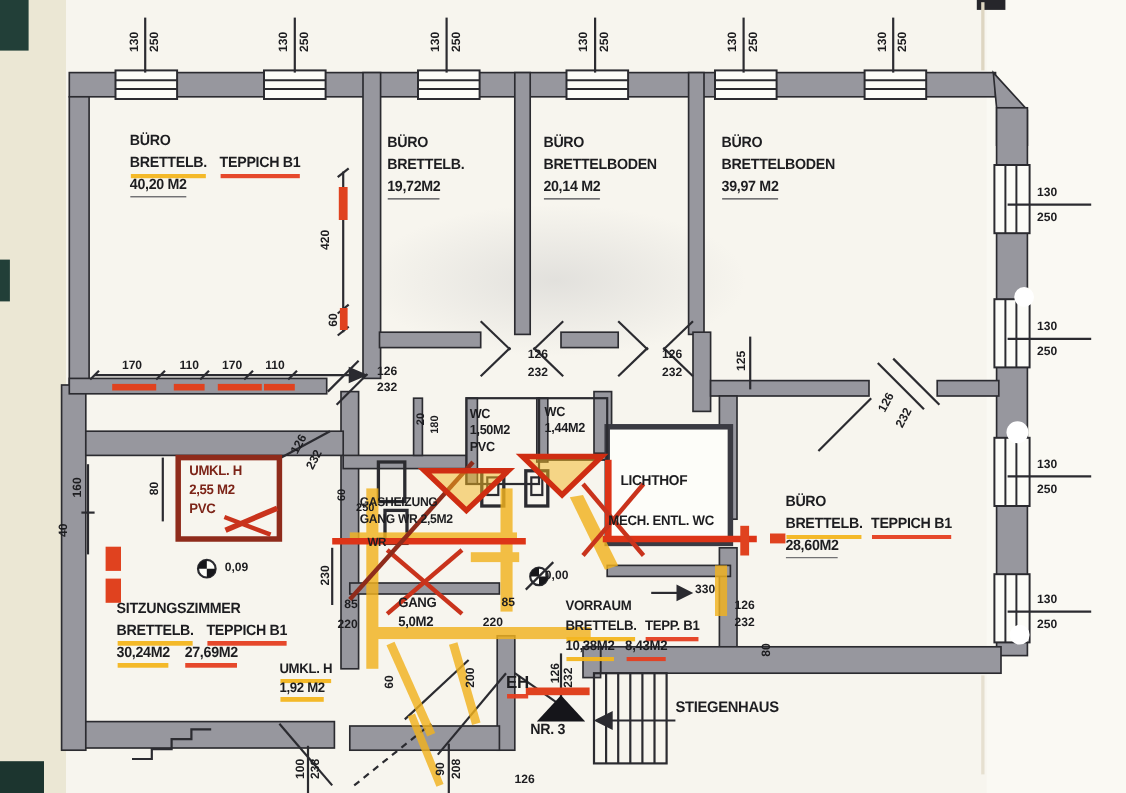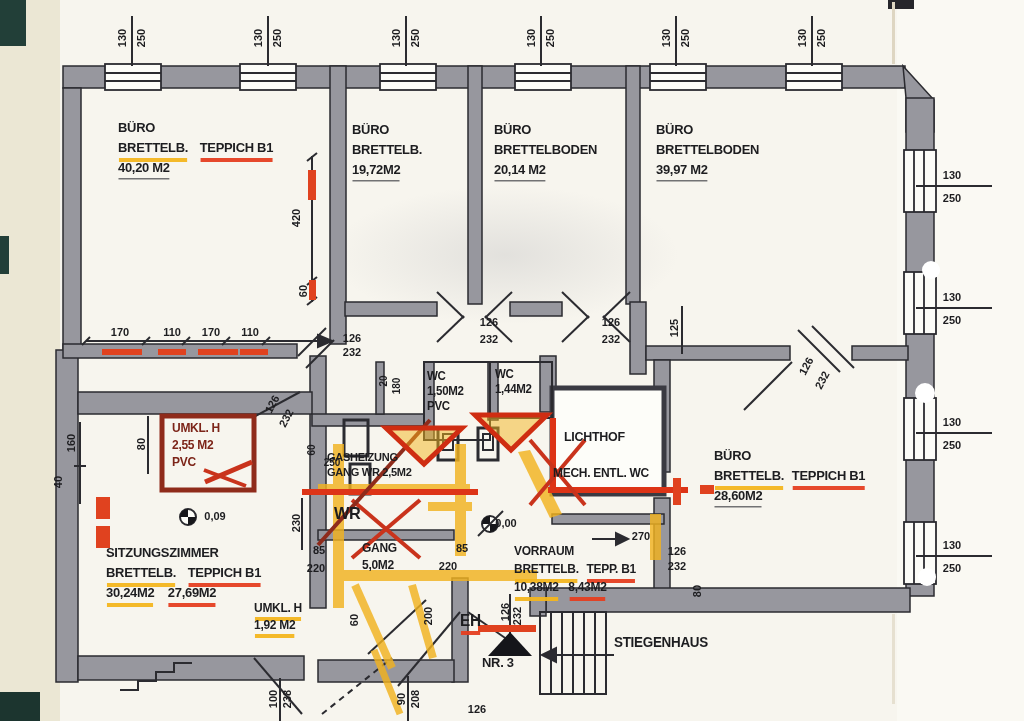--- a/index.html
+++ b/index.html
@@ -283,21 +283,21 @@
     </div>
     <div class="room-label" style="left: 172px; top: 420px; font-size: 12.5px; line-height: 16px; color: rgb(124, 36, 24);">
       <div class="rline"><span>UMKL. H</span></div>
       <div class="rline"><span>2,55 M2</span></div>
       <div class="rline"><span>PVC</span></div>
     </div>
     <div class="room-label" style="left: 327px; top: 450px; font-size: 11.5px; line-height: 14px;">
       <div class="rline"><span>GASHEIZUNG</span></div>
       <div class="rline"><span>GANG WR 2,5M2</span></div>
     </div>
-    <div class="room-label" style="left: 334px; top: 504px; font-size: 17px; line-height: 19px;">
+    <div class="room-label" style="left: 334px; top: 484px; font-size: 11px; line-height: 19px;">
       <div class="rline"><span>WR</span></div>
     </div>
     <div class="room-label" style="left: 106px; top: 543px; font-size: 13.5px; line-height: 19px;">
       <div class="rline"><span>SITZUNGSZIMMER</span></div>
       <div class="rline"><span class="u-y">BRETTELB.</span><span class="u-r" style="margin-left: 12px;">TEPPICH B1</span></div>
       <div class="rline"><span class="u-y">30,24M2</span><span class="u-r" style="margin-left: 14px;">27,69M2</span></div>
     </div>
     <div class="room-label" style="left: 362px; top: 540px; font-size: 12.5px; line-height: 16px;">
       <div class="rline"><span>GANG</span></div>
       <div class="rline"><span>5,0M2</span></div>
@@ -362,21 +362,21 @@
     <div class="dim" style="left: 58px; top: 482px; transform: translate(-50%, -50%) rotate(-90deg);">40</div>
     <div class="dim" style="left: 311px; top: 450px; font-size: 10px; transform: translate(-50%, -50%) rotate(-90deg);">60</div>
     <div class="dim" style="left: 332px; top: 462px; font-size: 10px; transform: translate(-50%, -50%);">250</div>
     <div class="dim" style="left: 296px; top: 523px; transform: translate(-50%, -50%) rotate(-90deg);">230</div>
     <div class="dim" style="left: 383px; top: 381px; font-size: 10px; transform: translate(-50%, -50%) rotate(-90deg);">20</div>
     <div class="dim" style="left: 396px; top: 386px; font-size: 10px; transform: translate(-50%, -50%) rotate(-90deg);">180</div>
     <div class="dim" style="left: 319px; top: 550px; transform: translate(-50%, -50%);">85</div>
     <div class="dim" style="left: 316px; top: 568px; transform: translate(-50%, -50%);">220</div>
     <div class="dim" style="left: 462px; top: 548px; transform: translate(-50%, -50%);">85</div>
     <div class="dim" style="left: 448px; top: 566px; transform: translate(-50%, -50%);">220</div>
-    <div class="dim" style="left: 641px; top: 536px; transform: translate(-50%, -50%);">270</div>
+    <div class="dim" style="left: 641px; top: 536px; transform: translate(-50%, -50%);">330</div>
     <div class="dim" style="left: 677px; top: 551px; transform: translate(-50%, -50%);">126</div>
     <div class="dim" style="left: 677px; top: 566px; transform: translate(-50%, -50%);">232</div>
     <div class="dim" style="left: 697px; top: 591px; transform: translate(-50%, -50%) rotate(-90deg);">80</div>
     <div class="dim" style="left: 505px; top: 612px; transform: translate(-50%, -50%) rotate(-90deg);">126</div>
     <div class="dim" style="left: 517px; top: 616px; transform: translate(-50%, -50%) rotate(-90deg);">232</div>
     <div class="dim" style="left: 354px; top: 620px; transform: translate(-50%, -50%) rotate(-90deg);">60</div>
     <div class="dim" style="left: 428px; top: 616px; transform: translate(-50%, -50%) rotate(-90deg);">200</div>
     <div class="dim" style="left: 273px; top: 699px; transform: translate(-50%, -50%) rotate(-90deg);">100</div>
     <div class="dim" style="left: 287px; top: 699px; transform: translate(-50%, -50%) rotate(-90deg);">238</div>
     <div class="dim" style="left: 401px; top: 699px; transform: translate(-50%, -50%) rotate(-90deg);">90</div>

